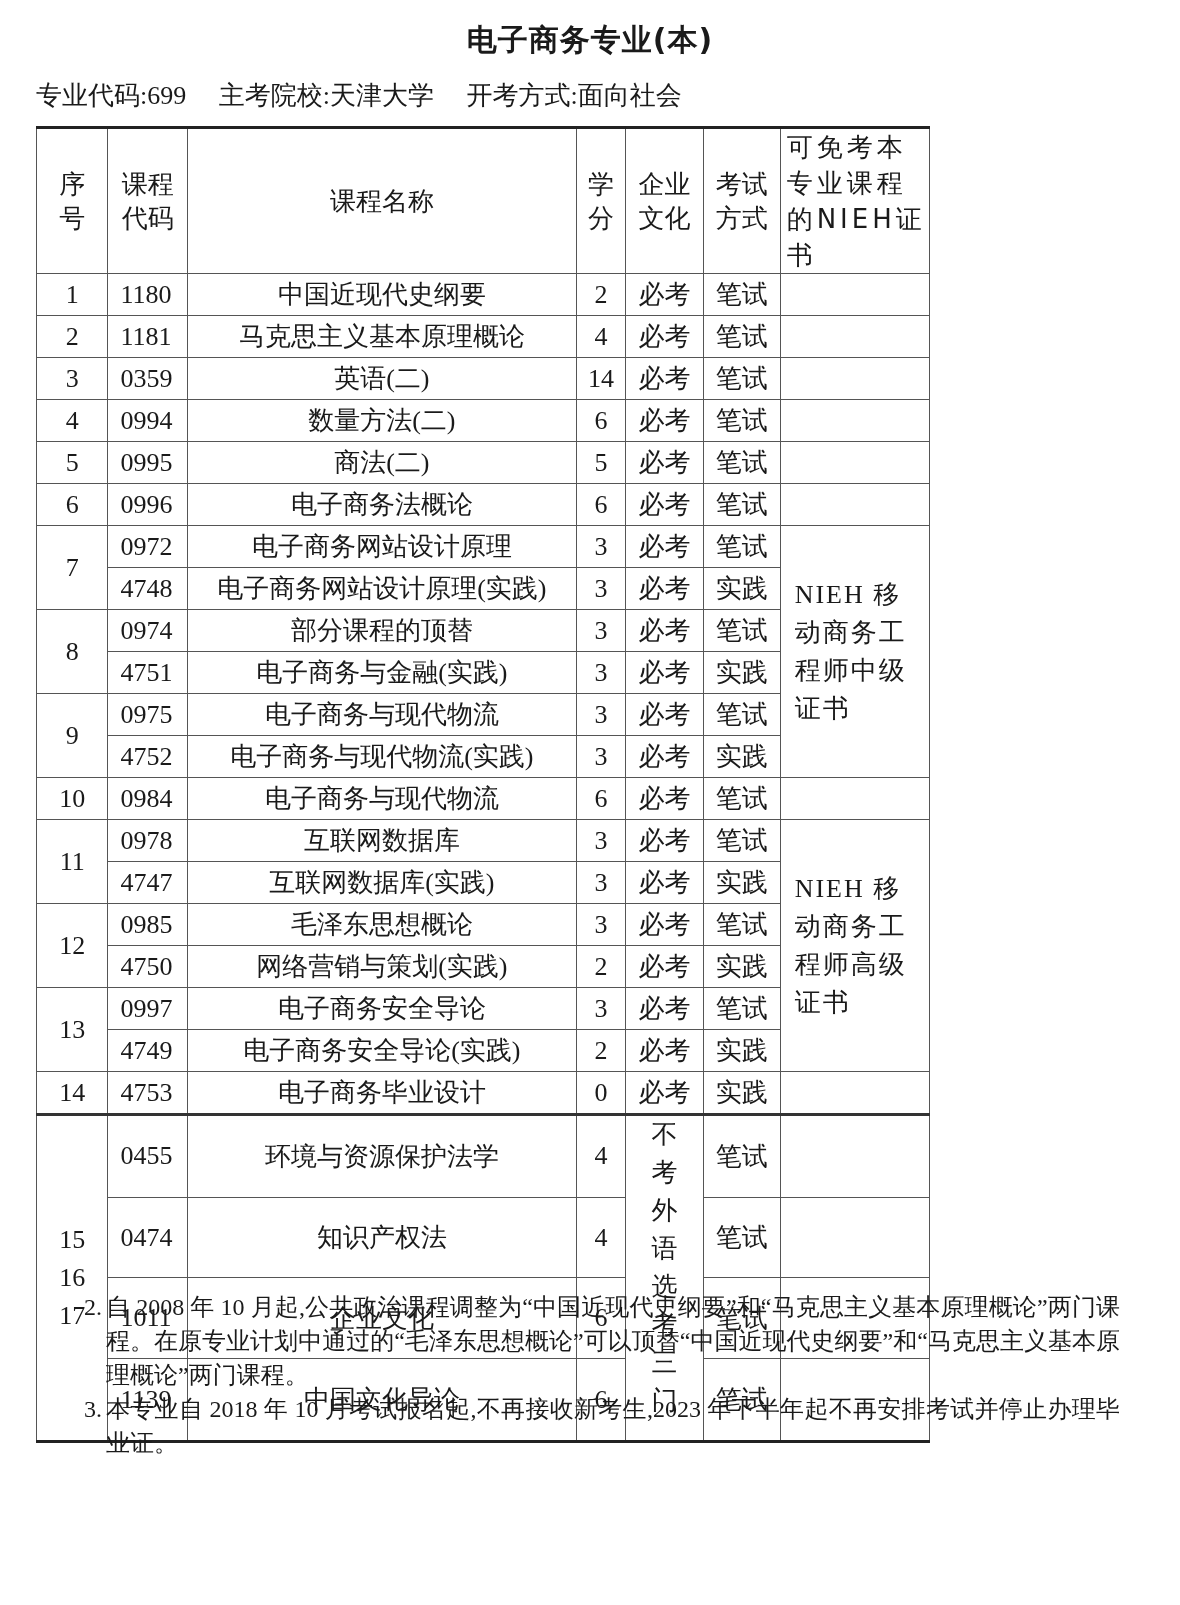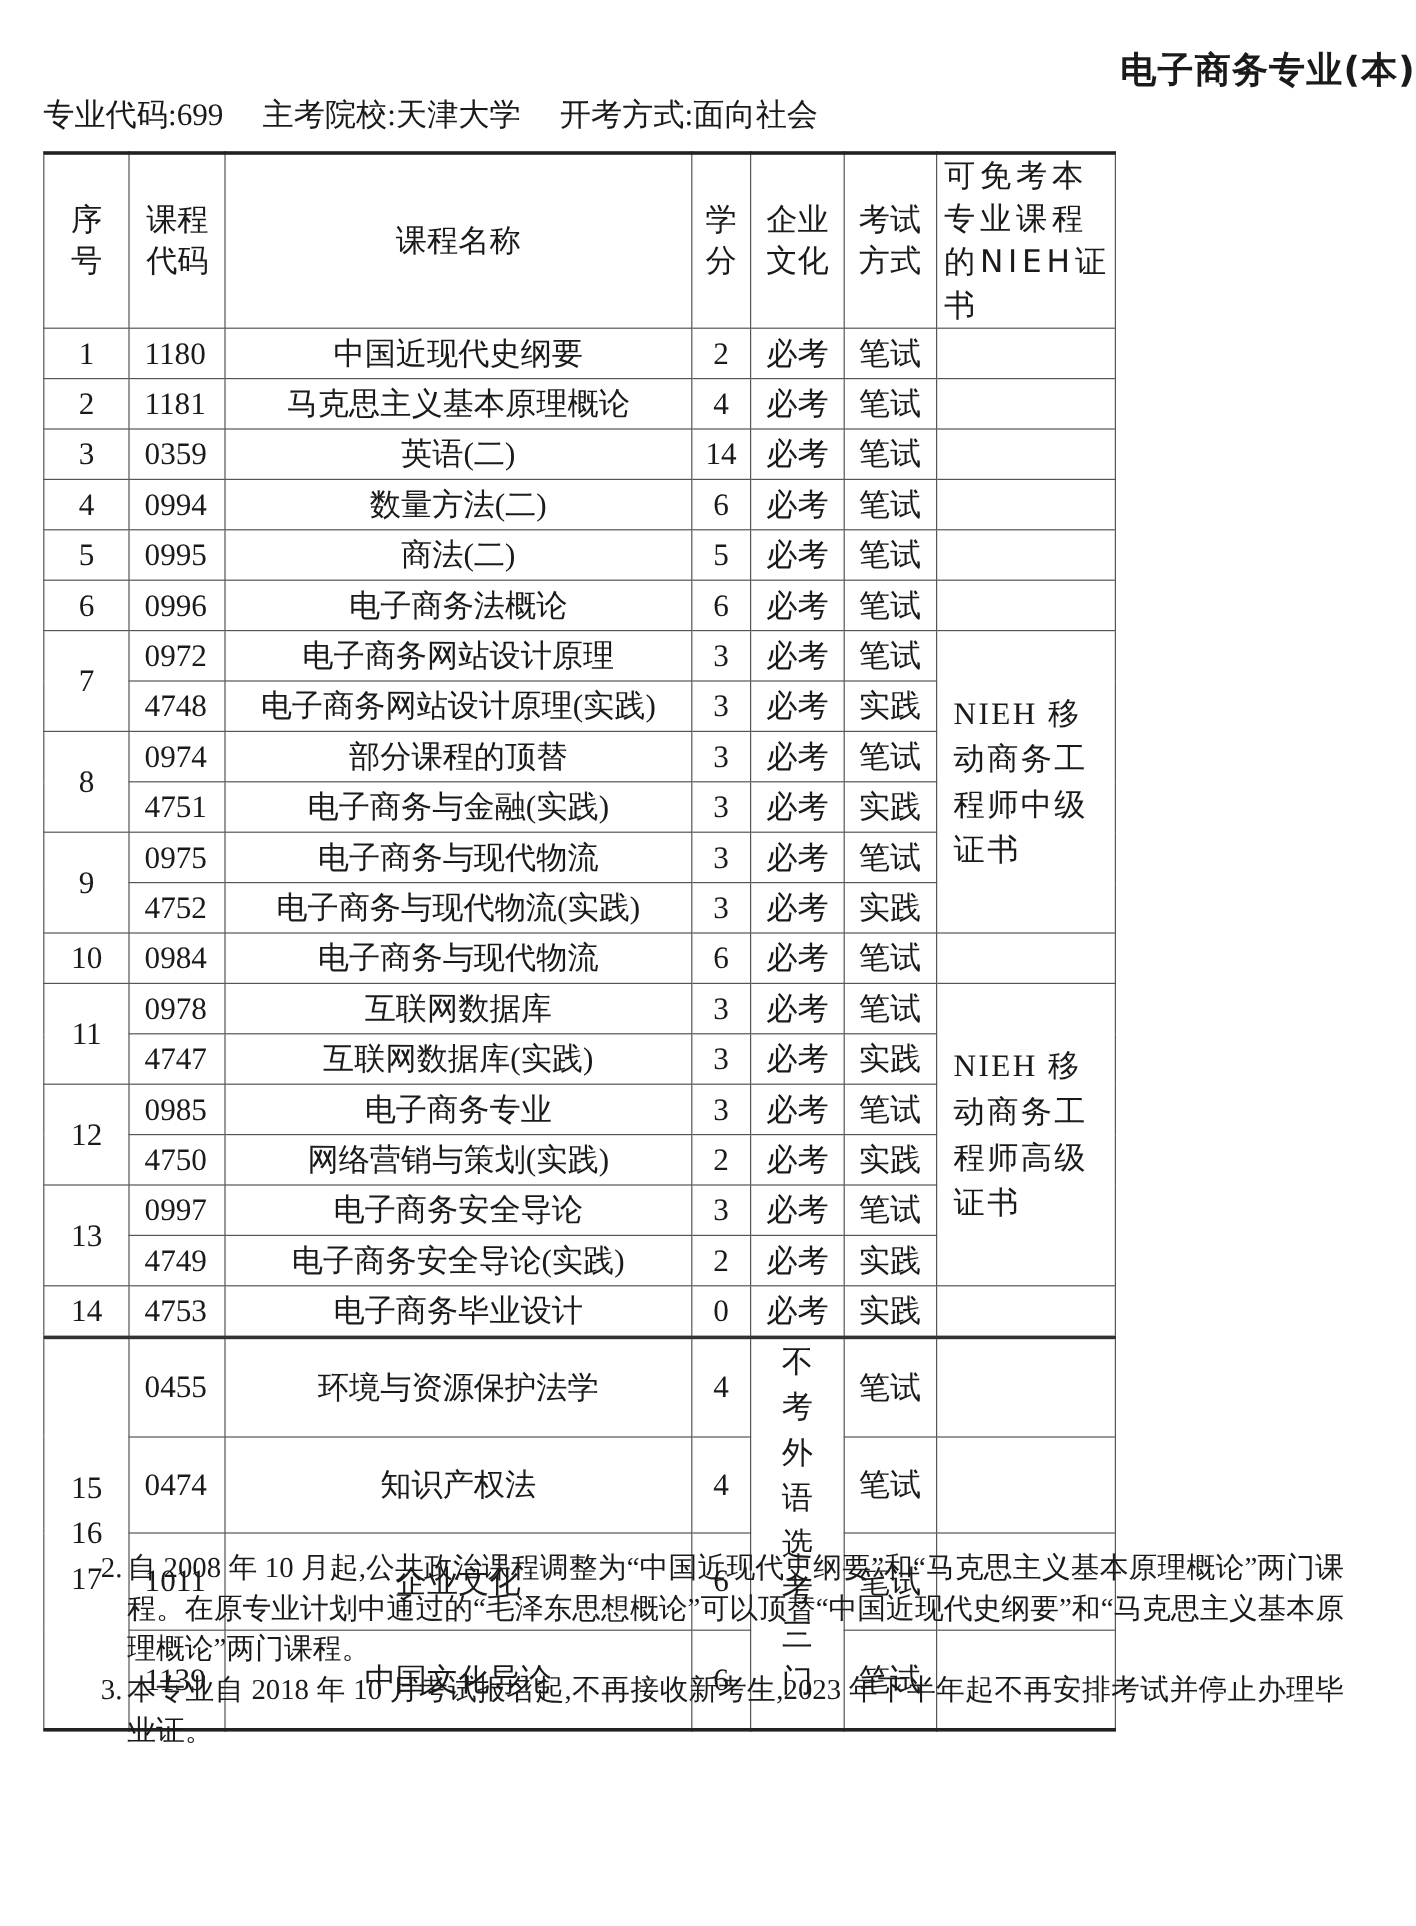--- a/index.html
+++ b/index.html
@@ -1,18 +1,18 @@
 <!DOCTYPE html>
 <html><head>
 <meta charset="utf-8">
 <style>
   html,body{margin:0;padding:0;background:#fff;}
   body{width:1180px;height:1605px;position:relative;overflow:hidden;color:#1a1a1a;
     font-family:"Liberation Serif","DejaVu Serif",serif;}
-  .title{position:absolute;top:38px;left:0;width:1180px;text-align:right;font-size:30px;
+  .title{position:absolute;top:20px;left:0;width:1180px;text-align:center;font-size:30px;
     font-weight:bold;font-family:"DejaVu Sans","Liberation Sans",sans-serif;letter-spacing:1px;}
   .meta{position:absolute;top:78px;left:36px;font-size:26px;white-space:nowrap;}
   .meta span{margin-right:26px;}
   table{position:absolute;top:126px;left:36px;width:894px;border-collapse:collapse;
     border-top:3px solid #222;border-bottom:3px solid #222;border-left:1.5px solid #333;border-right:1.5px solid #333;}
   td,th{border:1.5px solid #555;text-align:center;vertical-align:middle;padding:0;font-size:26px;font-weight:normal;}
   th{font-family:"DejaVu Sans","Liberation Sans",sans-serif;font-size:26px;line-height:34px;height:124px;}
   th.cert{text-align:left;padding-left:6px;font-size:26px;line-height:36px;letter-spacing:4px;}
   tr.r td{height:41px;}
   tr.t td{height:44px;}
@@ -177,21 +177,21 @@
       <tr class="r">
         <td class="code">4747</td>
         <td>互联网数据库(实践)</td>
         <td>3</td>
         <td>必考</td>
         <td>实践</td>
       </tr>
       <tr class="r">
         <td rowspan="2">12</td>
         <td class="code">0985</td>
-        <td>电子商务专业</td>
+        <td>毛泽东思想概论</td>
         <td>3</td>
         <td>必考</td>
         <td>笔试</td>
       </tr>
       <tr class="r">
         <td class="code">4750</td>
         <td>网络营销与策划(实践)</td>
         <td>2</td>
         <td>必考</td>
         <td>实践</td>

